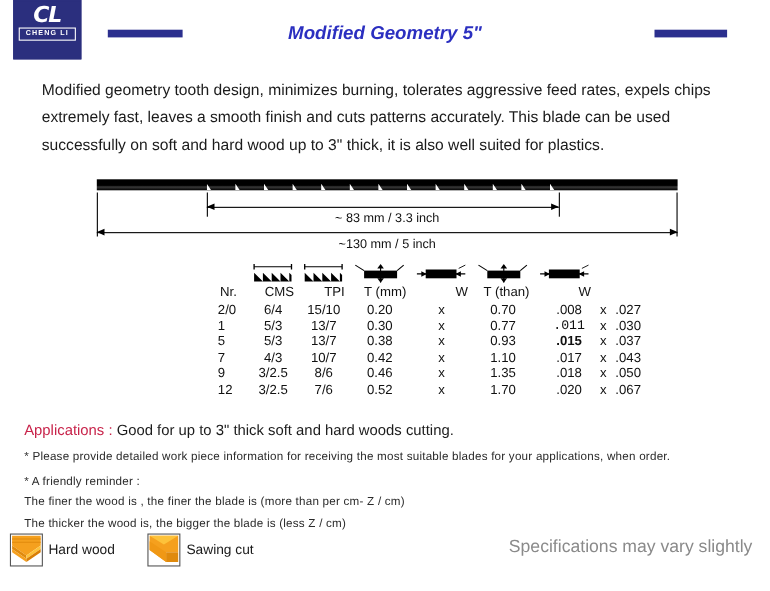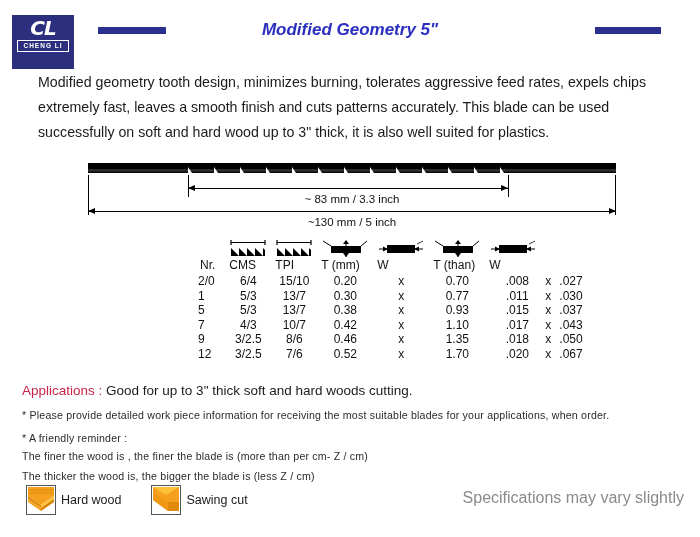--- a/index.html
+++ b/index.html
@@ -17,21 +17,21 @@
   }
 
   
   .header {
     position: relative;
     height: 62px;
   }
   .logo-box {
     position: absolute;
     left: 12px;
-    top: 15px;
+    top: 0;
     width: 62px;
     height: 54px;
     background: #2b2f7e;
     border: 1px solid #2b2f7e;
     box-sizing: border-box;
     display: flex;
     flex-direction: column;
     align-items: center;
     justify-content: flex-start;
     padding-top: 2px;
@@ -164,21 +164,21 @@
   table.spec {
     border-collapse: collapse;
     font-size: 11.5px;
     color: #111;
   }
   table.spec th {
     font-weight: normal;
     font-size: 12px;
     padding: 0 4px 2px 4px;
     vertical-align: bottom;
-    text-align: left;
+    text-align: right;
   }
   table.spec td {
     padding: 0px 4px;
     text-align: center;
     font-size: 12px;
     line-height: 14.5px;
     white-space: nowrap;
   }
   table.spec td.nr { text-align: left; padding-left: 2px; }
   .thead-icon {
@@ -210,21 +210,21 @@
     letter-spacing: 0.2px;
   }
   .note1 { top: 409px; }
   .note2 { top: 432px; }
   .note3 { top: 450px; }
   .note4 { top: 470px; }
 
   
   .legend {
     position: absolute;
-    left: 26px;
+    left: 9px;
     top: 485px;
     display: flex;
     align-items: center;
   }
   .legend-item {
     display: flex;
     align-items: center;
     margin-right: 30px;
   }
   .legend-swatch {
@@ -385,32 +385,32 @@
         <td class="xsep">x</td>
         <td>.027</td>
       </tr>
       <tr>
         <td class="nr">1</td>
         <td>5/3</td>
         <td>13/7</td>
         <td>0.30</td>
         <td class="xsep">x</td>
         <td>0.77</td>
-        <td style="padding-left:12px;">.011</td>
+        <td style="padding-left:12px;font-family:Liberation Mono, monospace;">.011</td>
         <td class="xsep">x</td>
         <td>.030</td>
       </tr>
       <tr>
         <td class="nr">5</td>
         <td>5/3</td>
         <td>13/7</td>
         <td>0.38</td>
         <td class="xsep">x</td>
         <td>0.93</td>
-        <td style="padding-left:12px;">.015</td>
+        <td style="padding-left:12px;font-weight:bold;">.015</td>
         <td class="xsep">x</td>
         <td>.037</td>
       </tr>
       <tr>
         <td class="nr">7</td>
         <td>4/3</td>
         <td>10/7</td>
         <td>0.42</td>
         <td class="xsep">x</td>
         <td>1.10</td>

